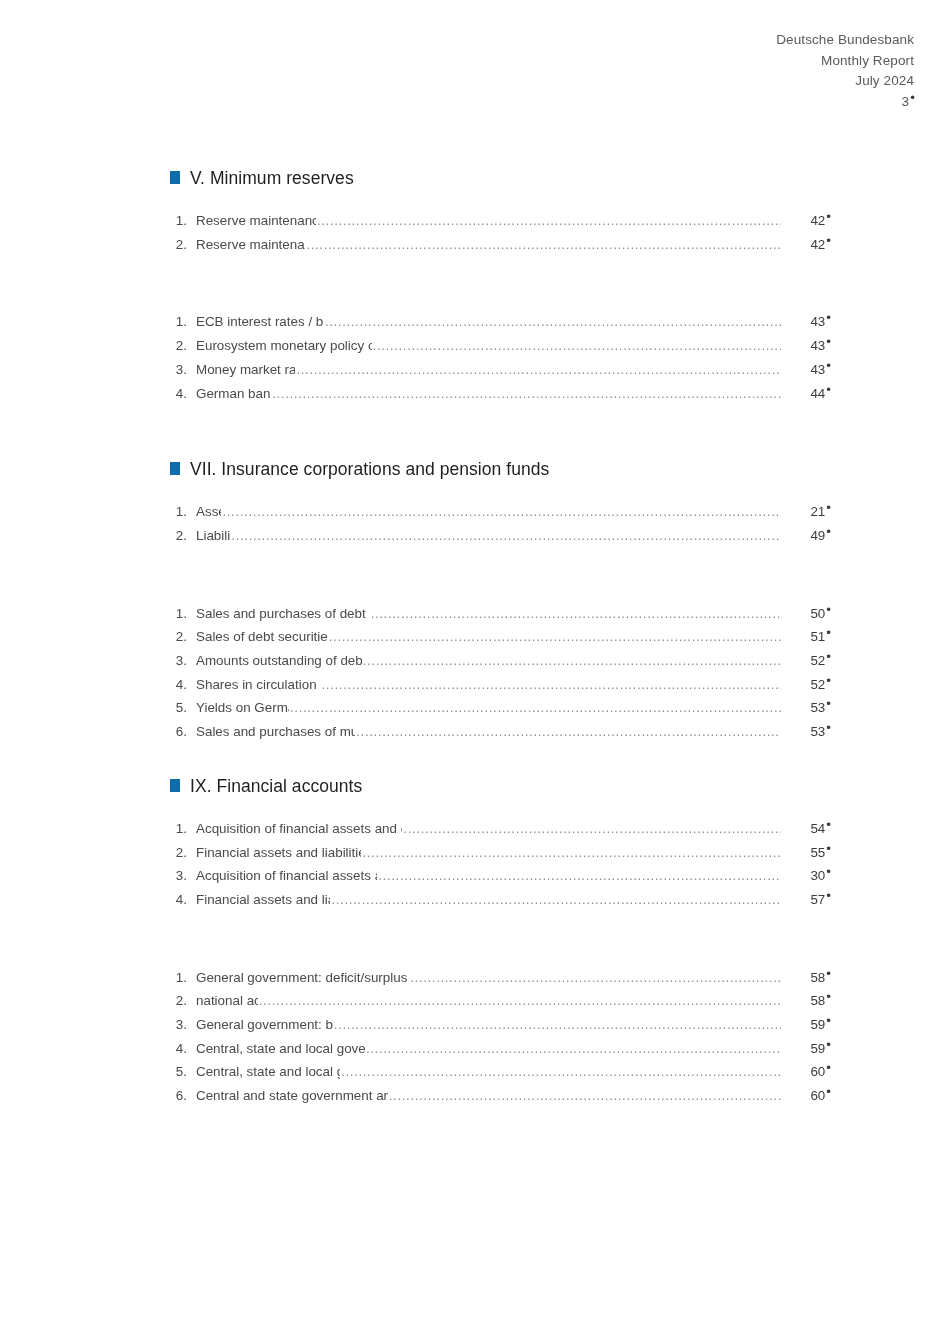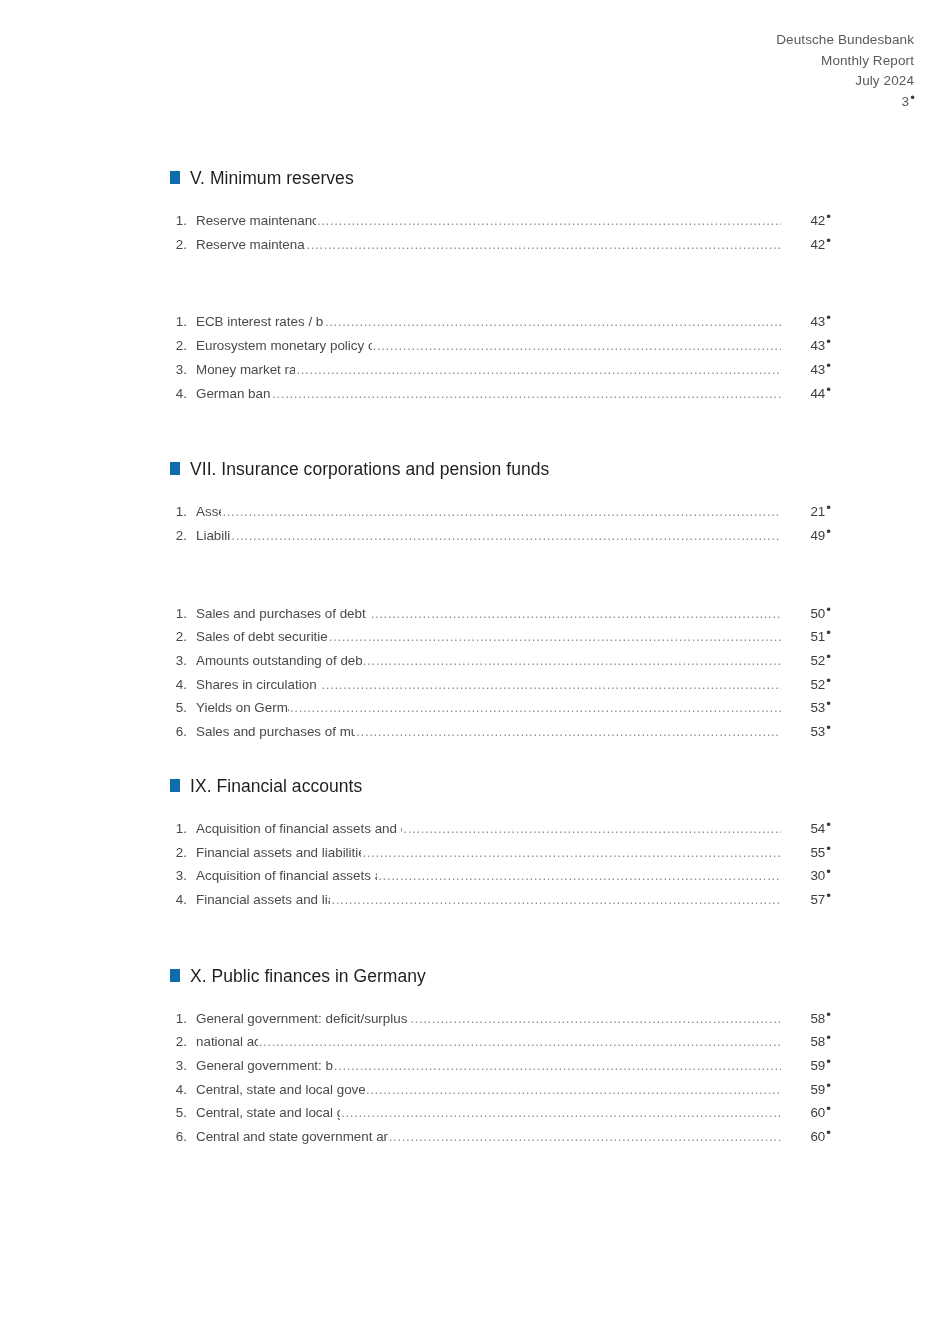--- a/index.html
+++ b/index.html
@@ -345,24 +345,20 @@
             <div class="entry-line">
               <span class="entry-text">Financial assets and liabilities of households</span>
               <span class="leader"></span>
               <span class="page-cell"><span>57</span><span class="dot-marker">•</span></span>
             </div>
           </div>
         </div>
       </div>
     </div>
     <div class="section" style="margin-top: 54px;">
-      <div class="section-heading">
-        <span class="bullet-square"></span>
-        <span class="section-title">X. Public finances in Germany</span>
-      </div>
       <div class="entries">
         <div class="entry">
           <div class="entry-num">1.</div>
           <div class="entry-body">
             <div class="entry-line">
               <span class="entry-text">General government: deficit/surplus and debt level as defined in the Maastricht Treaty</span>
               <span class="leader"></span>
               <span class="page-cell"><span>58</span><span class="dot-marker">•</span></span>
             </div>
           </div>

